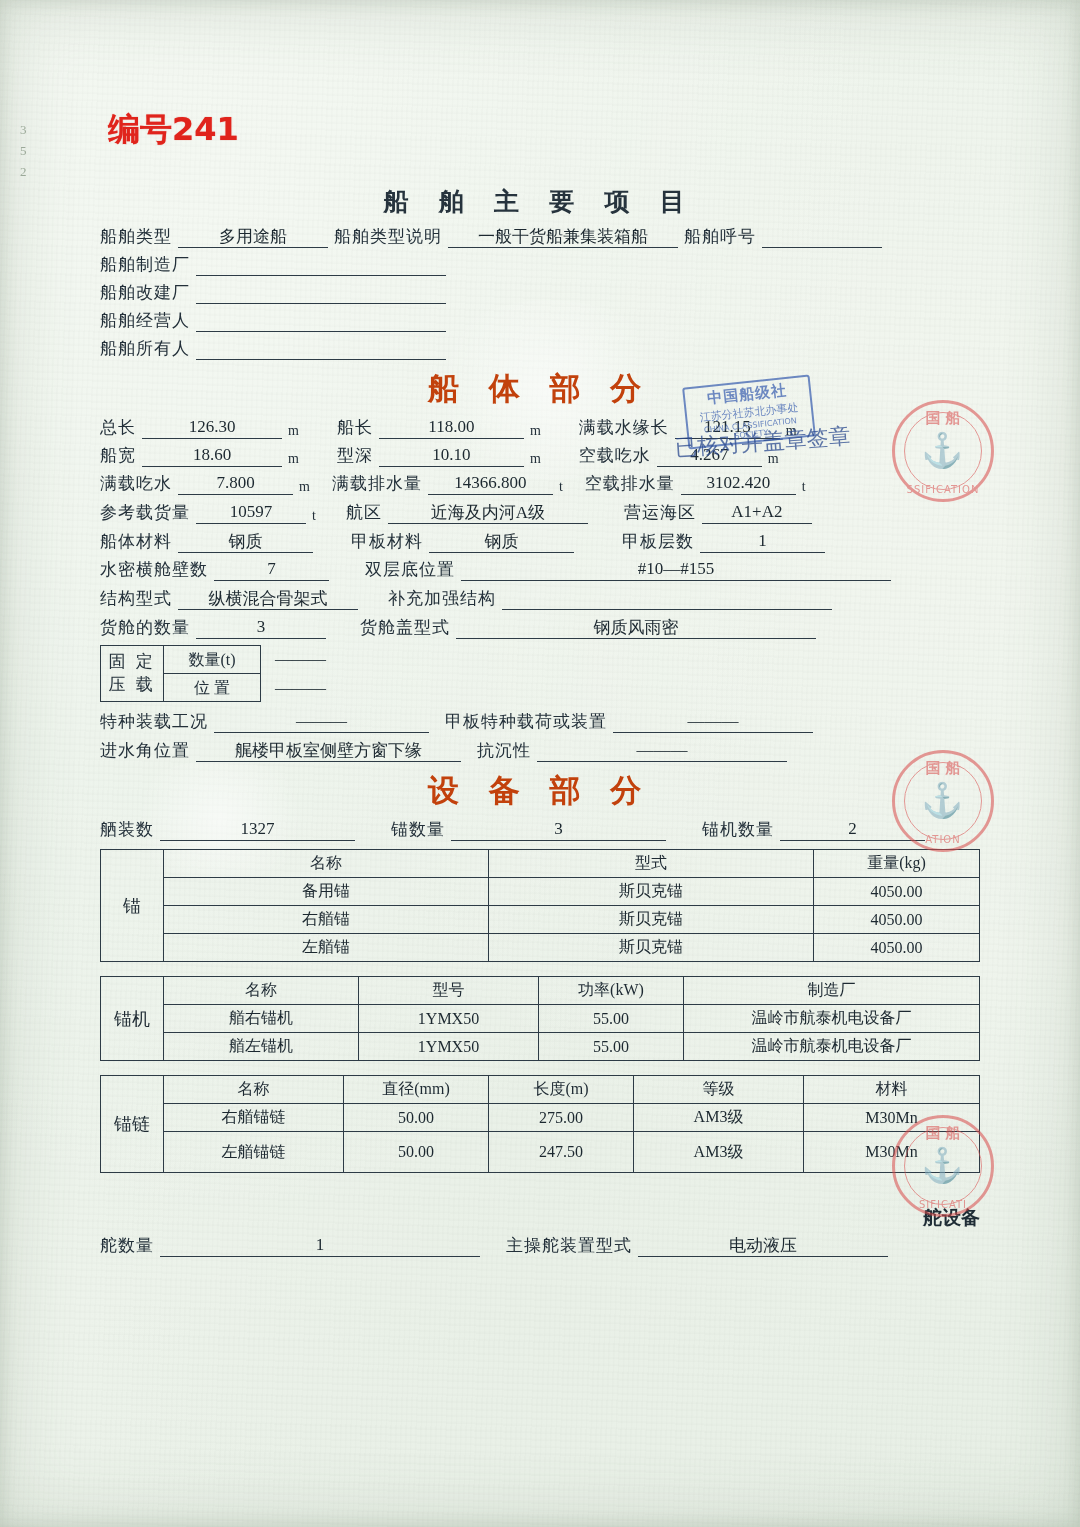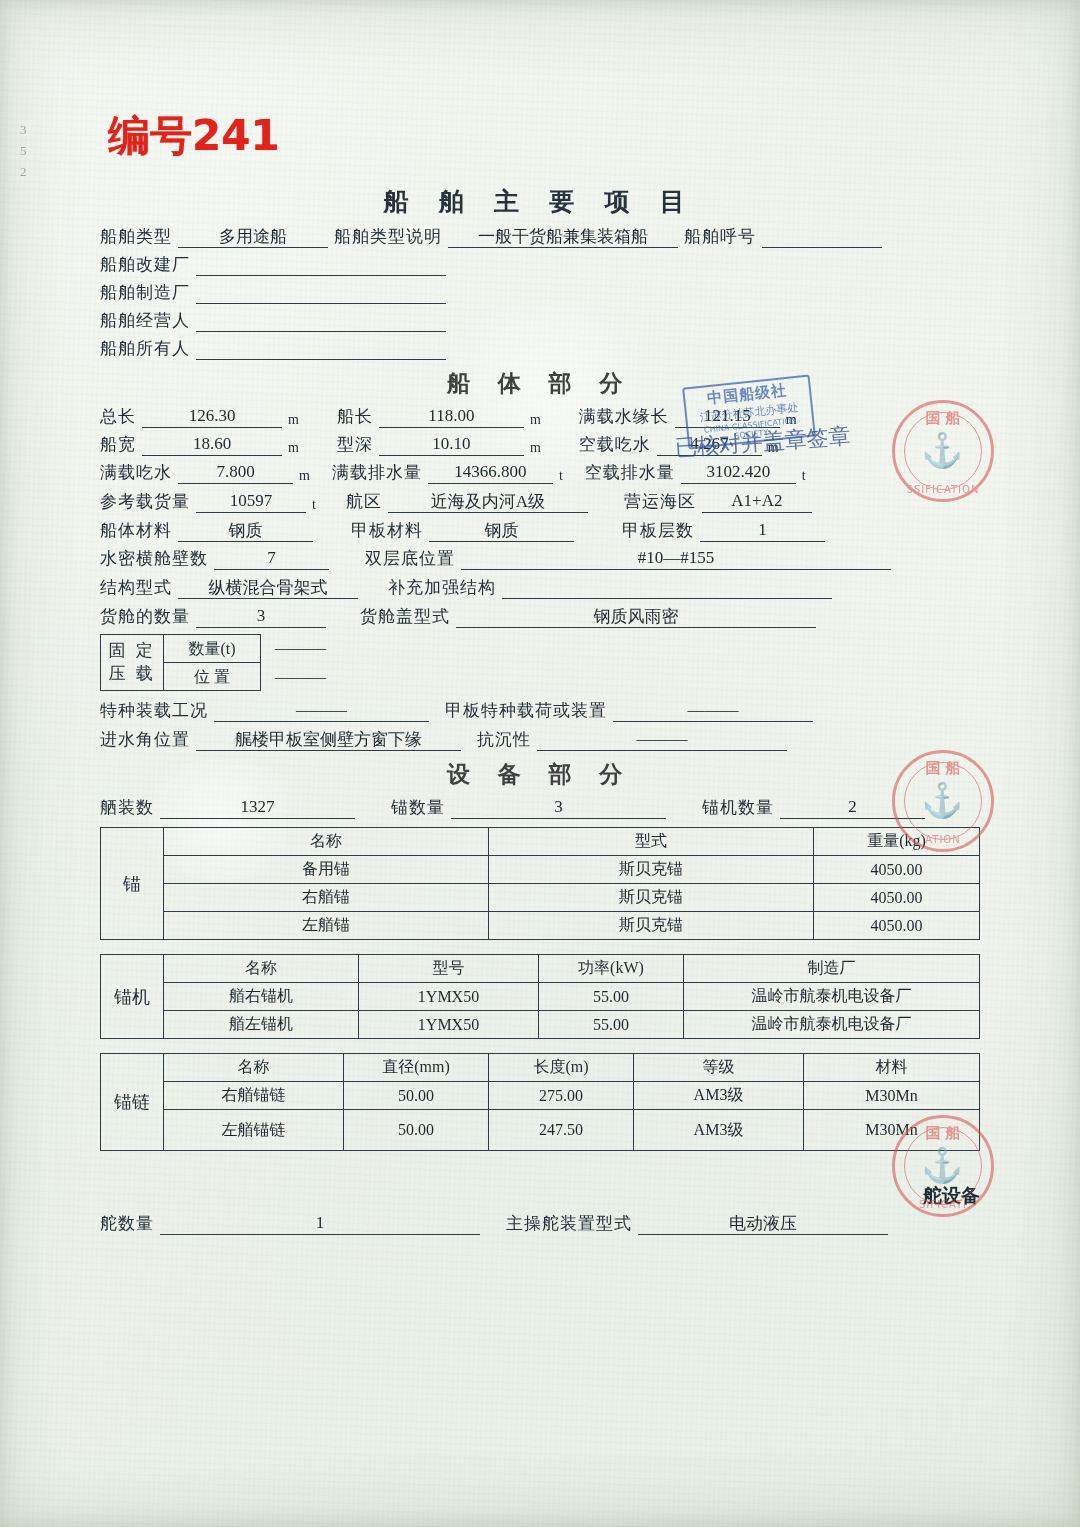--- a/index.html
+++ b/index.html
@@ -29,37 +29,37 @@
   .edge-shadow{
     position:absolute;inset:0;
     box-shadow: inset 0 0 70px rgba(120,140,115,0.25), inset 0 0 18px rgba(90,110,85,0.18);
     pointer-events:none;
   }
 
   
   .doc-number{
     position:absolute;left:108px;top:108px;
     font-family:"DejaVu Sans","Liberation Sans",sans-serif;
-    font-weight:bold;font-size:42px;color:#e0241c;
+    font-weight:bold;font-size:32px;color:#e0241c;
     letter-spacing:0px;
     text-shadow:0 0 1px rgba(224,36,28,0.6);
   }
 
   
   .sheet{
     position:absolute;left:100px;top:185px;width:880px;height:1310px;
     color:#23303a;
   }
   .title{
     text-align:center;font-size:25px;letter-spacing:12px;
     font-weight:bold;color:#26333d;margin-bottom:6px;
   }
   .sec-title{
-    text-align:center;font-size:23px;letter-spacing:11px;
-    font-weight:bold;color:#404040;margin:8px 0 6px 0;
+    text-align:center;font-size:31px;letter-spacing:11px;
+    font-weight:bold;color:#c2410c;margin:8px 0 6px 0;
   }
   .row{display:flex;align-items:flex-end;margin:0 0 5px 0;font-size:17px;}
   .lbl{white-space:nowrap;letter-spacing:1px;}
   .fill{
     position:relative;border-bottom:1.3px solid #2d3b46;
     text-align:center;margin:0 6px;min-height:22px;
     font-family:"Liberation Serif","DejaVu Serif",serif;
     color:#1e2a33;
   }
   .fill span{position:relative;top:1px;}
@@ -177,25 +177,25 @@
     <span class="lbl">船舶类型</span>
     <div class="fill" style="width:150px;"><span class="handwrite">多用途船</span></div>
     <span class="lbl">船舶类型说明</span>
     <div class="fill" style="width:230px;"><span class="handwrite">一般干货船兼集装箱船</span></div>
     <span class="lbl">船舶呼号</span>
     <div class="fill" style="width:120px;"><span class="handwrite"></span></div>
   </div>
 
 
   <div class="row">
+    <span class="lbl">船舶制造厂</span>
+    <div class="fill" style="width:250px;"><span class="handwrite"></span></div>
+  </div>
+  <div class="row">
     <span class="lbl">船舶改建厂</span>
-    <div class="fill" style="width:250px;"><span class="handwrite"></span></div>
-  </div>
-  <div class="row">
-    <span class="lbl">船舶制造厂</span>
     <div class="fill" style="width:250px;"><span class="handwrite"></span></div>
   </div>
   <div class="row">
     <span class="lbl">船舶经营人</span>
     <div class="fill" style="width:250px;"><span class="handwrite"></span></div>
   </div>
   <div class="row">
     <span class="lbl">船舶所有人</span>
     <div class="fill" style="width:250px;"><span class="handwrite"></span></div>
   </div>

